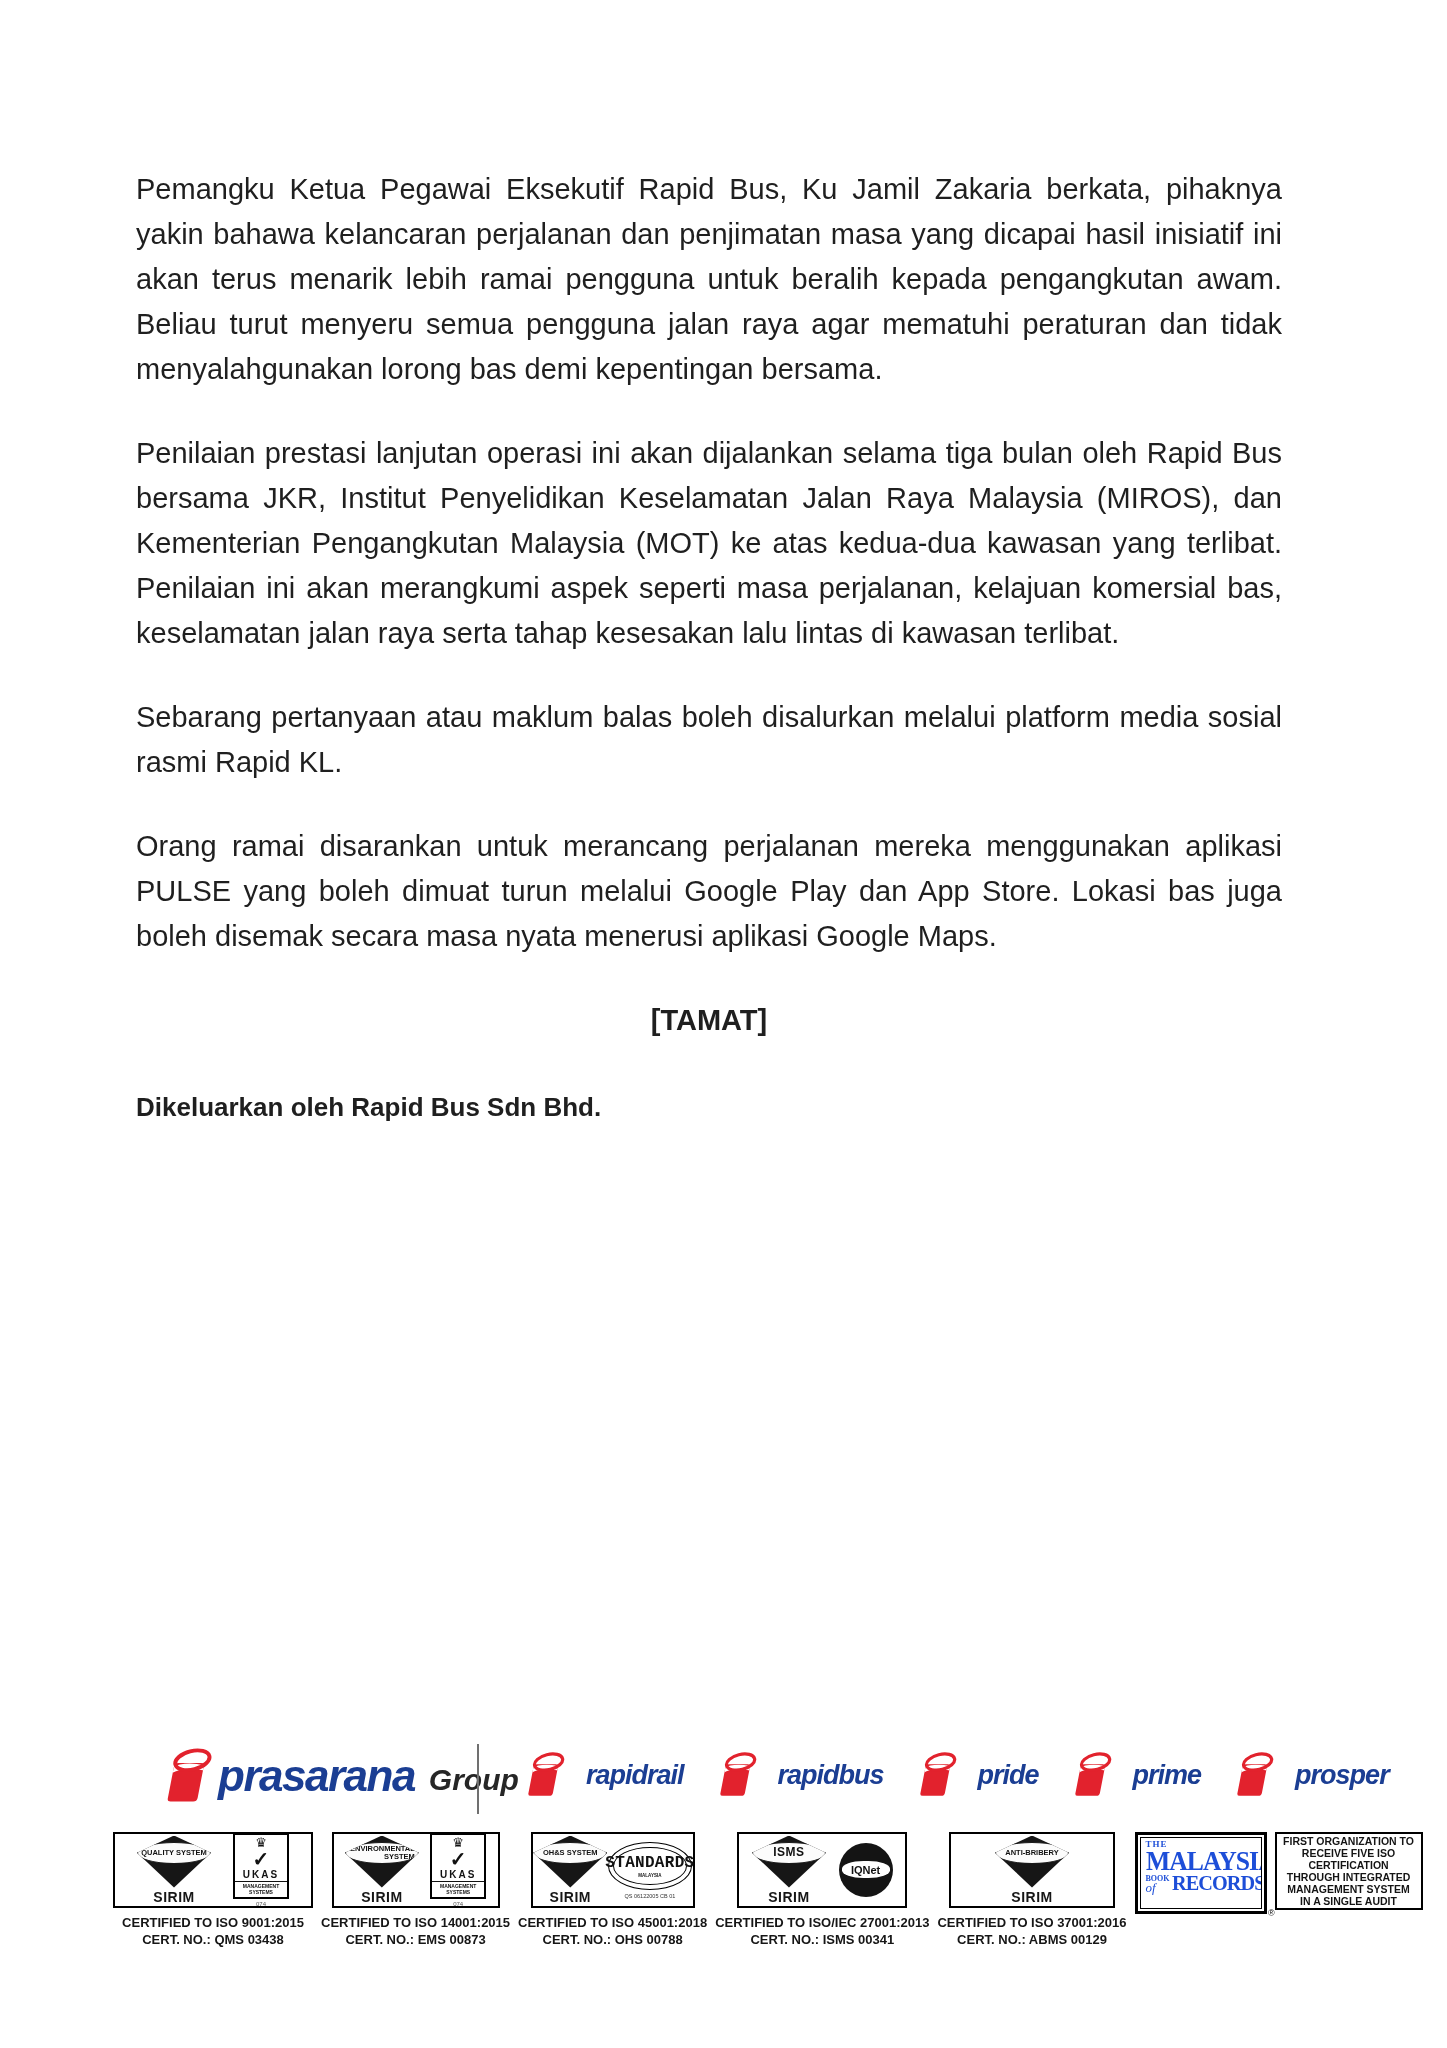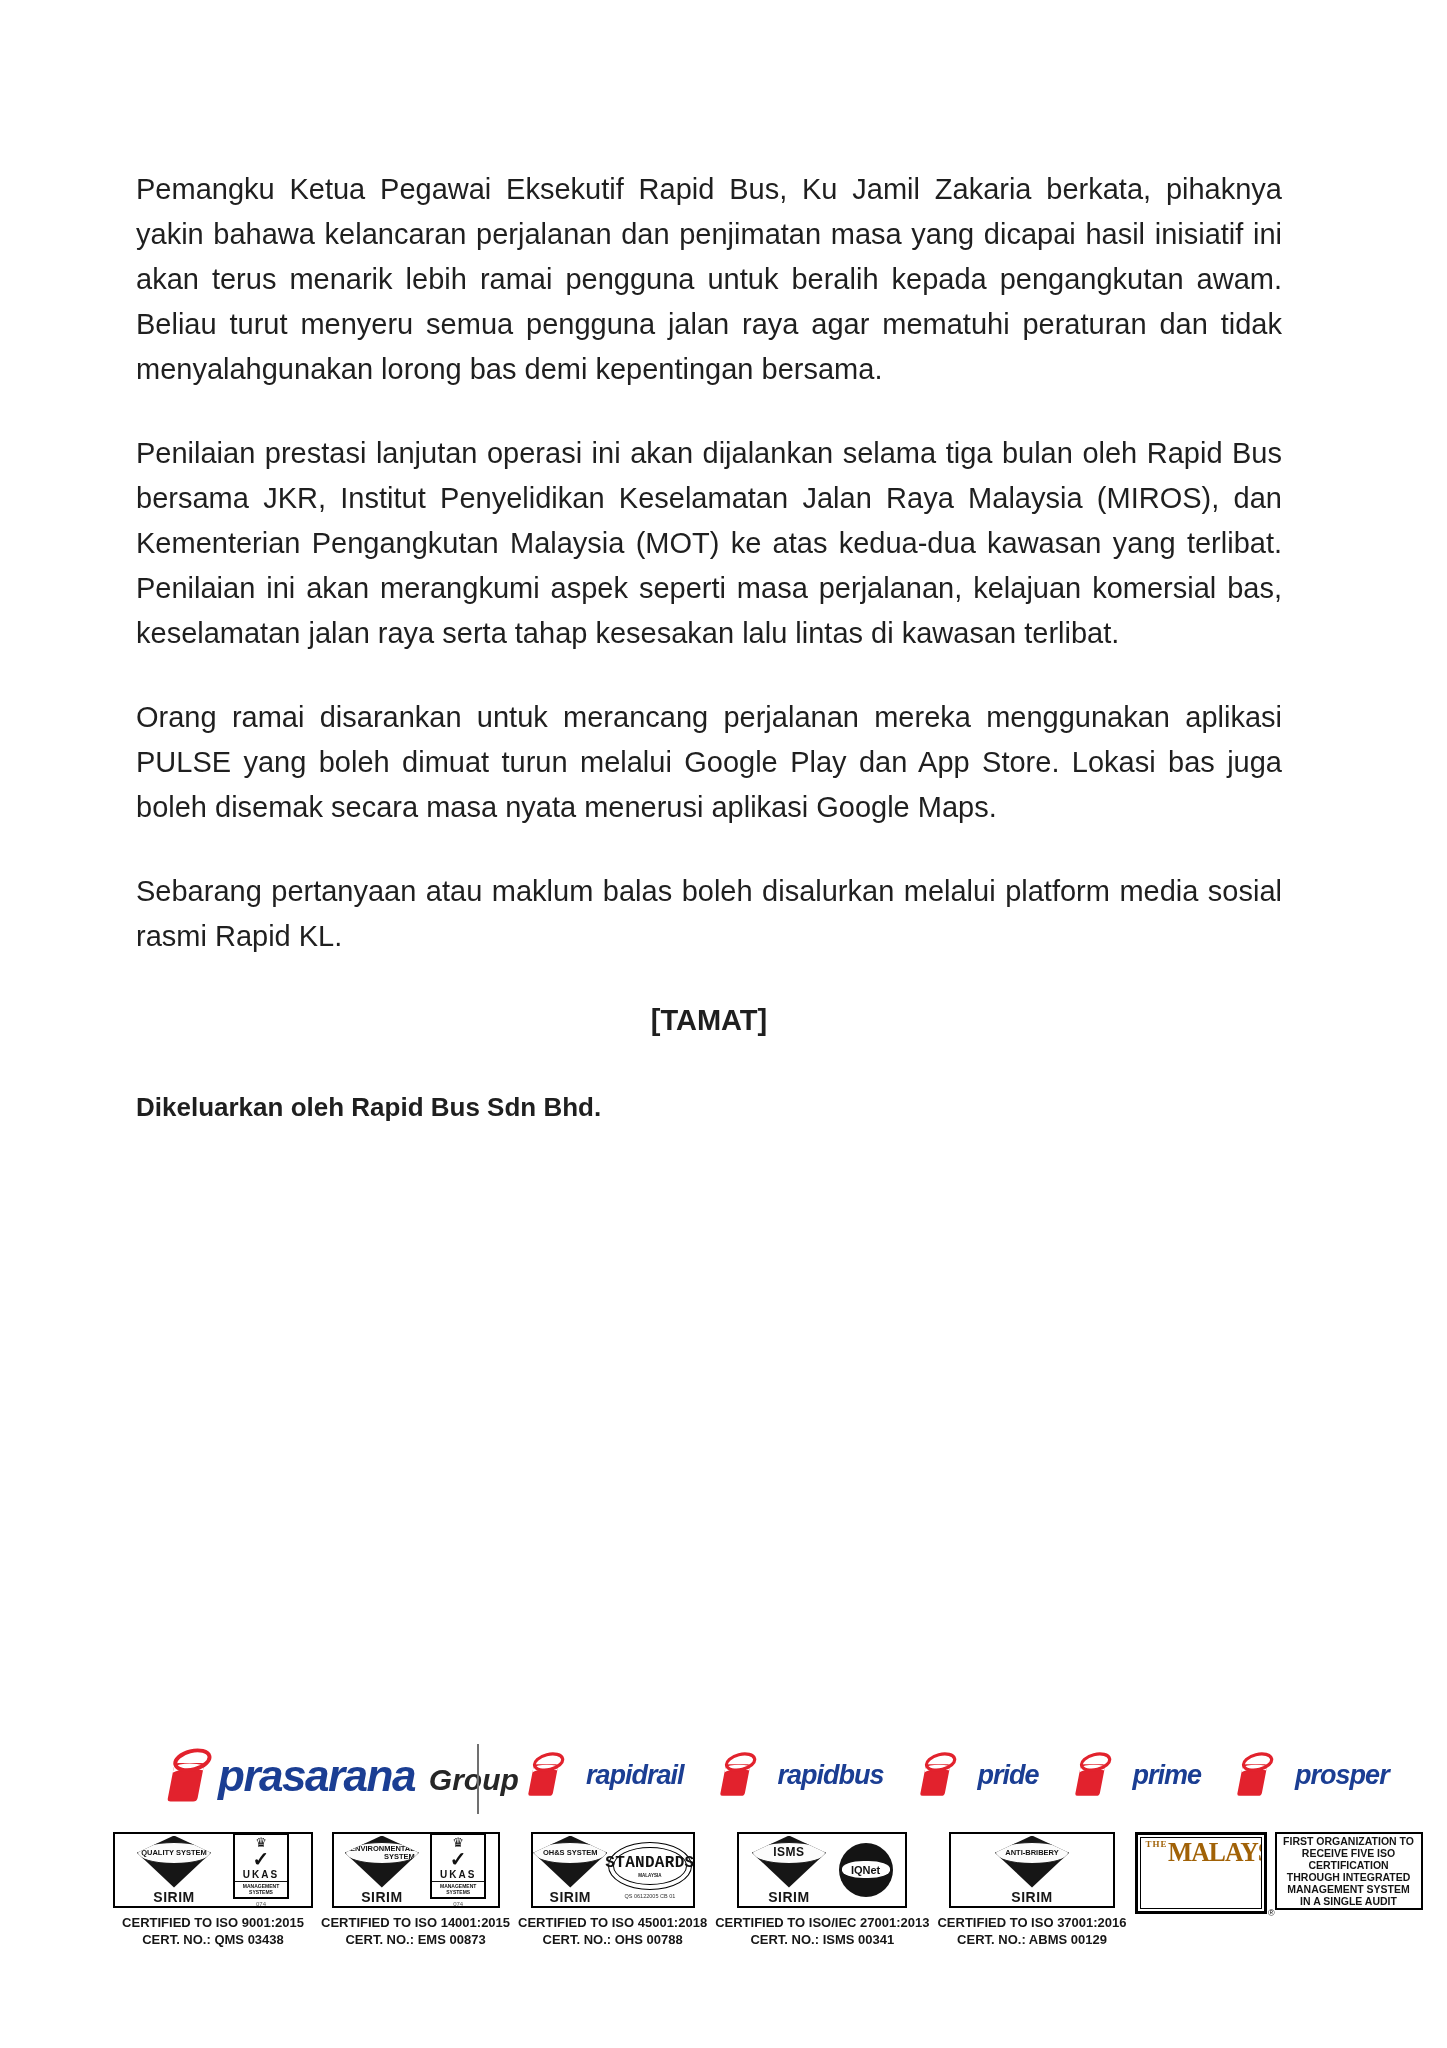--- a/index.html
+++ b/index.html
@@ -56,21 +56,21 @@
   .std-word{font-size:16px;font-weight:bold;letter-spacing:0.3px;color:#111;font-family:Liberation Mono, monospace;}
   .std-sub{font-size:4.5px;font-weight:bold;color:#111;margin-top:1px;}
   .std-code{font-size:5.5px;color:#333;margin-top:3px;}
   .iqnet{width:54px;height:54px;border-radius:50%;background:#141414;position:relative;}
   .iqnet-band{position:absolute;left:3px;right:3px;top:18px;height:17px;background:#fff;border-radius:45%;
     display:flex;align-items:center;justify-content:center;font-size:11px;font-weight:bold;color:#111;}
   .cert-caption{margin-top:6px;text-align:center;font-weight:bold;font-size:13px;line-height:17px;color:#161616;white-space:nowrap;}
 
   .mbor-box{width:132px;height:82px;border:3px solid #000;box-sizing:border-box;padding:2px;position:relative;background:#fff;}
   .mbor-inner{width:100%;height:100%;border:1px solid #000;box-sizing:border-box;
-    font-family:"Liberation Serif", serif;color:#a16207;padding:2px 5px;display:flex;flex-direction:row;overflow:hidden;}
+    font-family:"Liberation Serif", serif;color:#1d4ed8;padding:2px 5px;display:flex;flex-direction:column;overflow:hidden;}
   .mbor-the{font-size:9px;font-weight:bold;letter-spacing:1px;line-height:1;}
   .mbor-malaysia{font-size:27px;font-weight:bold;line-height:0.9;letter-spacing:-1px;transform:scaleX(0.95);transform-origin:left;}
   .mbor-row{display:flex;align-items:flex-end;margin-top:1px;}
   .mbor-bookof{display:flex;flex-direction:column;align-items:flex-start;margin-right:2px;}
   .mbor-book{font-size:8px;font-weight:bold;line-height:0.9;}
   .mbor-of{font-size:13px;font-style:italic;line-height:0.8;}
   .mbor-records{font-size:22px;font-weight:bold;line-height:0.85;letter-spacing:-1px;transform:scaleX(0.92);transform-origin:left;}
   .mbor-reg{position:absolute;right:-11px;bottom:-7px;font-size:9px;color:#111;font-family:"Liberation Sans",sans-serif;}
 
   .achv-box{width:148px;height:78px;border:2px solid #000;box-sizing:border-box;background:#fff;
@@ -89,22 +89,22 @@
       <path d="M21 17 L47 17 Q51 17 50 21 L43 57 Q42 61 38 61 L12 61 Q8 61 9 57 L16 21 Q17 17 21 17 Z" fill="#e2222d"></path>
       <path d="M-2 38 C 16 16, 42 18, 66 28" stroke="#ffffff" stroke-width="6" fill="none" clip-path="url(#pblock-clip)"></path>
       <ellipse cx="37" cy="14" rx="20" ry="10.5" fill="none" stroke="#e2222d" stroke-width="4.5" transform="rotate(-14 37 14)"></ellipse>
     </g>
   </defs>
 </svg>
 
 <main class="body-text">
   <p>Pemangku Ketua Pegawai Eksekutif Rapid Bus, Ku Jamil Zakaria berkata, pihaknya yakin bahawa kelancaran perjalanan dan penjimatan masa yang dicapai hasil inisiatif ini akan terus menarik lebih ramai pengguna untuk beralih kepada pengangkutan awam. Beliau turut menyeru semua pengguna jalan raya agar mematuhi peraturan dan tidak menyalahgunakan lorong bas demi kepentingan bersama.</p>
   <p>Penilaian prestasi lanjutan operasi ini akan dijalankan selama tiga bulan oleh Rapid Bus bersama JKR, Institut Penyelidikan Keselamatan Jalan Raya Malaysia (MIROS), dan Kementerian Pengangkutan Malaysia (MOT) ke atas kedua-dua kawasan yang terlibat. Penilaian ini akan merangkumi aspek seperti masa perjalanan, kelajuan komersial bas, keselamatan jalan raya serta tahap kesesakan lalu lintas di kawasan terlibat.</p>
+  <p>Sebarang pertanyaan atau maklum balas boleh disalurkan melalui platform media sosial rasmi Rapid KL.</p>
   <p>Orang ramai disarankan untuk merancang perjalanan mereka menggunakan aplikasi PULSE yang boleh dimuat turun melalui Google Play dan App Store. Lokasi bas juga boleh disemak secara masa nyata menerusi aplikasi Google Maps.</p>
-  <p>Sebarang pertanyaan atau maklum balas boleh disalurkan melalui platform media sosial rasmi Rapid KL.</p>
   <p class="tamat">[TAMAT]</p>
   <p class="issued">Dikeluarkan oleh Rapid Bus Sdn Bhd.</p>
 </main>
 
 <footer>
   <div class="logo-row">
     <div class="pras-logo">
       <svg class="picon" viewBox="0 0 64 64">
           <use href="#picon-shape"></use>
         </svg>

